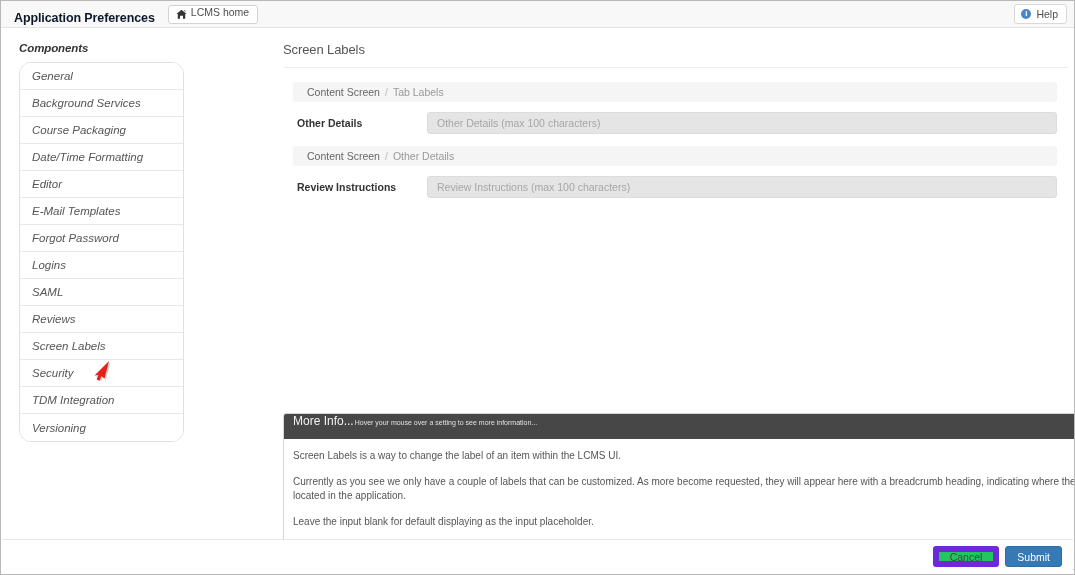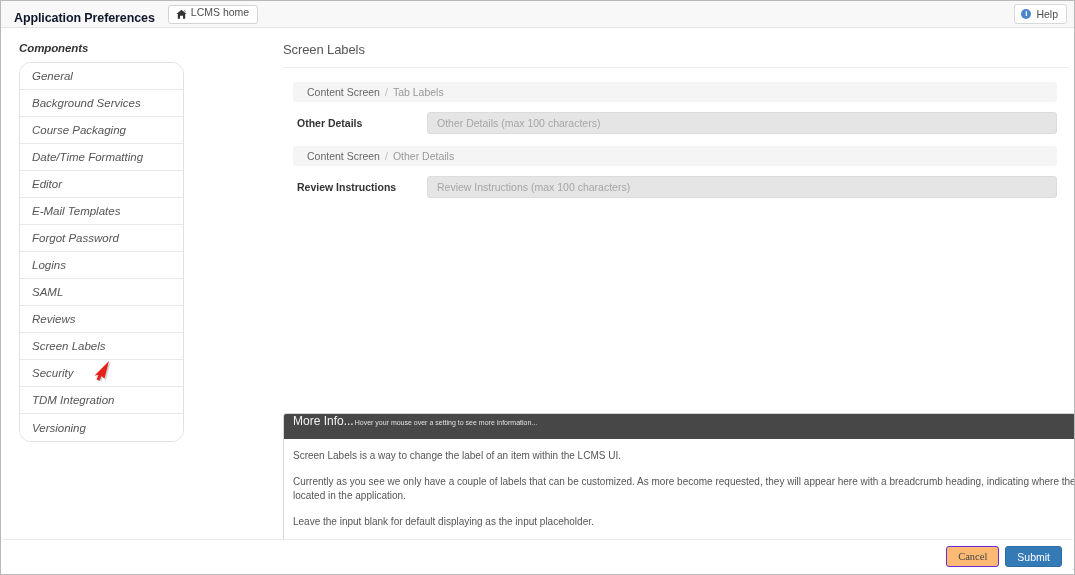--- a/index.html
+++ b/index.html
@@ -194,21 +194,21 @@
   }
   .btn {
     height: 21px;
     padding: 0 11px;
     border-radius: 3px;
     font-size: 10.5px;
     display: flex; align-items: center; justify-content: center;
     cursor: pointer;
     font-family: "Liberation Sans", sans-serif;
   }
-  .btn-cancel { background: #fdba74; border: 1px solid #6d28d9; color: #444; font-family: Liberation Serif, serif; }
+  .btn-cancel { background: #22c55e; border: 6px solid #6d28d9; color: #444; }
   .btn-submit { background: #337ab7; border: 1px solid #2e6da4; color: #fff; }
 </style>
 </head>
 <body>
 
 <div id="page">
 
   <div class="navbar">
     <div class="brand">Application Preferences</div>
 

